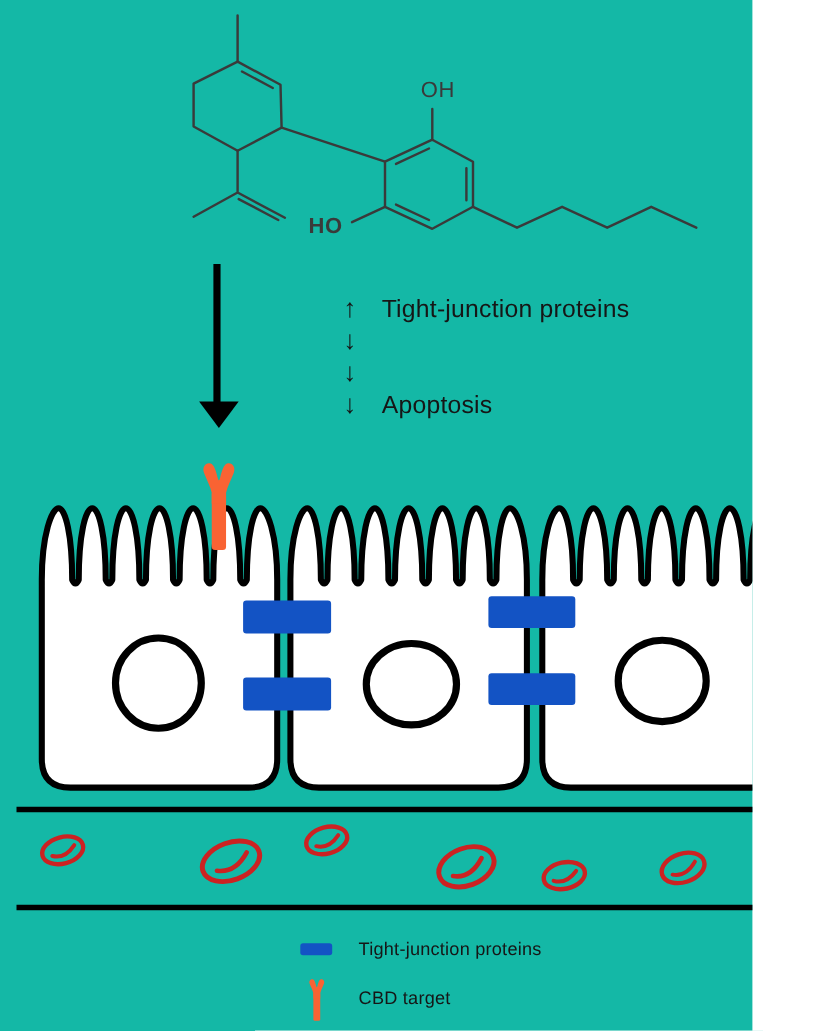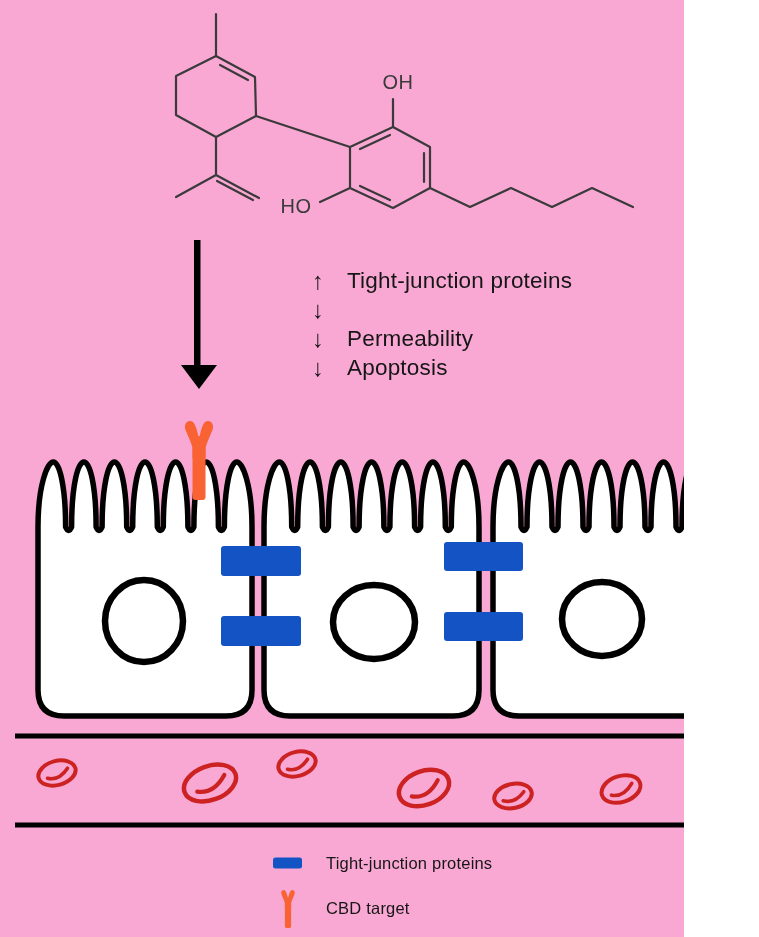--- a/index.html
+++ b/index.html
@@ -1,18 +1,18 @@
 <!DOCTYPE html>
 <html style="--tj-blue: #1353C4; --cbd-orange: #F96333; --rbc-red: #CC2222; --ink: #000000; --mol-gray: #3A3A3A;"><head>
 <meta charset="utf-8">
 <title>CBD intestinal epithelium figure</title>
 <style>
   html,body{margin:0;padding:0;background:#ffffff;}
   body{font-family:"Liberation Sans", sans-serif;}
-  .canvas{position:relative;width:684px;height:937px;background:#f9a8d4;overflow:hidden;}
+  .canvas{position:relative;width:684px;height:937px;background:#14b8a6;overflow:hidden;}
   .layer{position:absolute;left:0;top:0;}
   
   .atom-label{position:absolute;width:44px;text-align:center;font-size:20px;line-height:20px;
               color:#3a3a3a;letter-spacing:0.5px;}
   
   .effects{position:absolute;left:312px;top:266px;}
   .effect-row{display:flex;align-items:center;height:29px;color:#161616;}
   .effect-row .glyph{width:35px;font-size:24px;line-height:24px;}
   .effect-row .elabel{font-size:22.5px;letter-spacing:0.2px;}
   
@@ -116,33 +116,32 @@
           </g>
           <g transform="translate(621,789) rotate(-18)">
             <ellipse rx="20" ry="13" class="rbc-outline" stroke-width="4"></ellipse>
             <path d="M -11.0 2.9 Q 0 8.8 12.0 -2.1" class="rbc-crescent" stroke-width="3.6"></path>
           </g>
         </g>
     </g>
   </svg>
 
   <div class="atom-label" style="left:376px;top:72px;">OH</div>
-  <div class="atom-label" style="left:274px;top:196px;">HO</div>
+  <div class="atom-label" style="left:274px;top:196px;font-weight:bold;">HO</div>
 
   <div class="effects">
     <div class="effect-row">
       <span class="glyph">↑</span>
       <span class="elabel">Tight-junction proteins</span>
     </div>
     <div class="effect-row">
       <span class="glyph">↓</span>
     </div>
     <div class="effect-row">
       <span class="glyph">↓</span>
-      <span class="elabel">Permeability</span>
     </div>
     <div class="effect-row">
       <span class="glyph">↓</span>
       <span class="elabel">Apoptosis</span>
     </div>
   </div>
 
   <div class="legend">
     <div class="legend-row r1">
       <span class="legend-icon">

